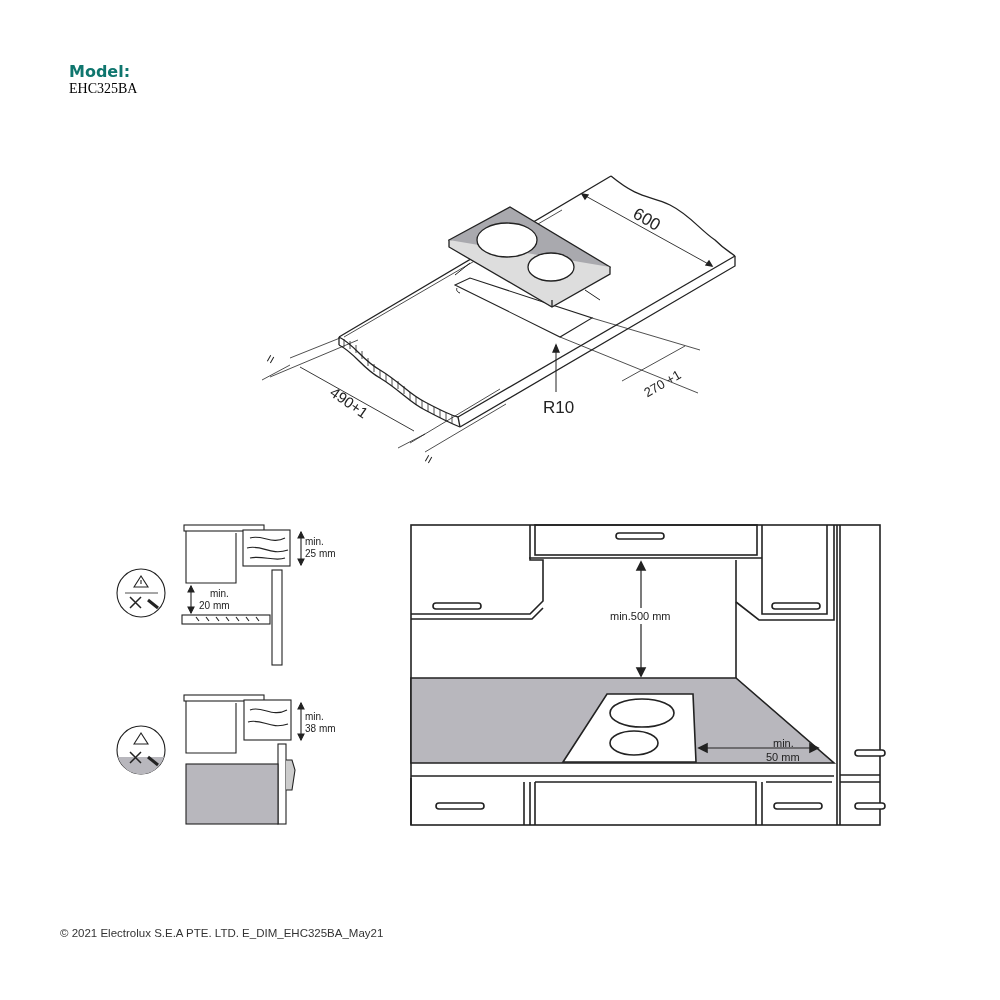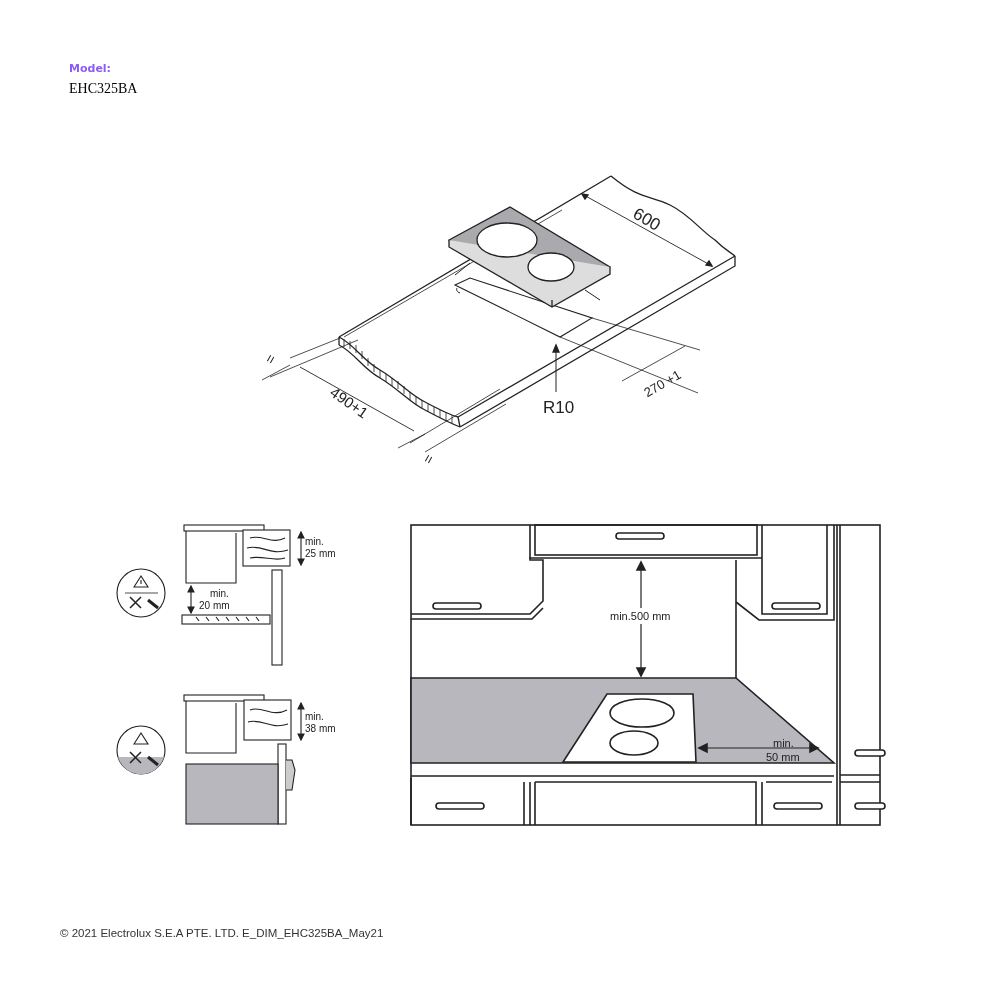--- a/index.html
+++ b/index.html
@@ -1,17 +1,17 @@
 <!DOCTYPE html>
 <html><head>
 <meta charset="utf-8">
 <style>
   html, body { margin:0; padding:0; background:#ffffff; }
   body { width:1000px; height:1000px; position:relative; overflow:hidden; font-family:"Liberation Sans", sans-serif; color:#1a1a2e; }
-  .model-label { position:absolute; left:69px; top:62px; font-weight:bold; font-size:11px; color:#8b5cf6; font-family:"DejaVu Sans", sans-serif; }
+  .model-label { position:absolute; left:69px; top:62px; font-weight:bold; font-size:16px; color:#0f766e; font-family:"DejaVu Sans", sans-serif; }
   .model-value { position:absolute; left:69px; top:81px; font-size:14px; color:#000000; font-family:Liberation Serif, serif; }
   .footer { position:absolute; left:60px; top:927px; font-size:11.5px; color:#333; font-family:Liberation Sans, sans-serif; }
   svg { position:absolute; left:0; top:0; }
   .dim { font-family:"Liberation Sans", sans-serif; fill:#222; }
 </style>
 </head>
 <body>
 
 <div class="model-label">Model:</div>
 <div class="model-value">EHC325BA</div>

